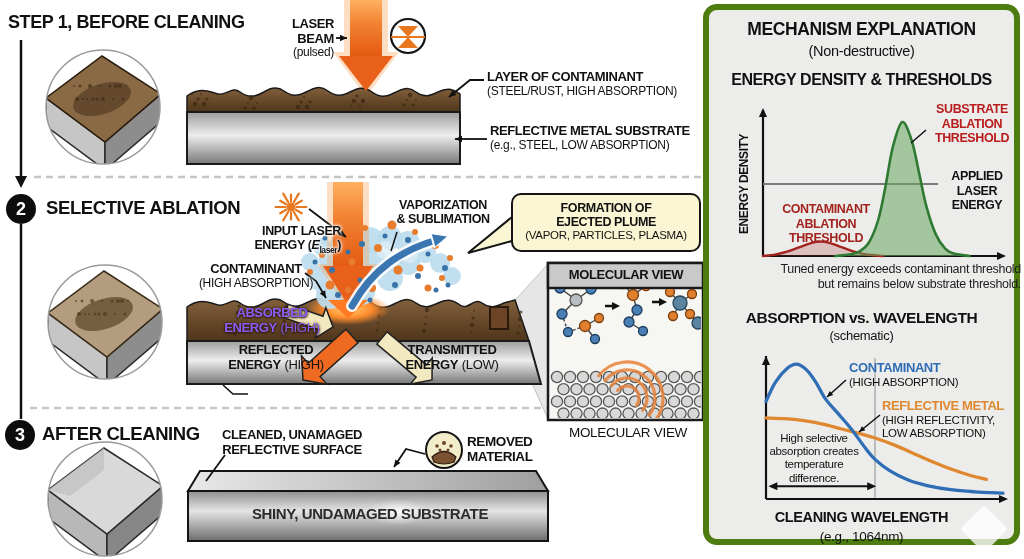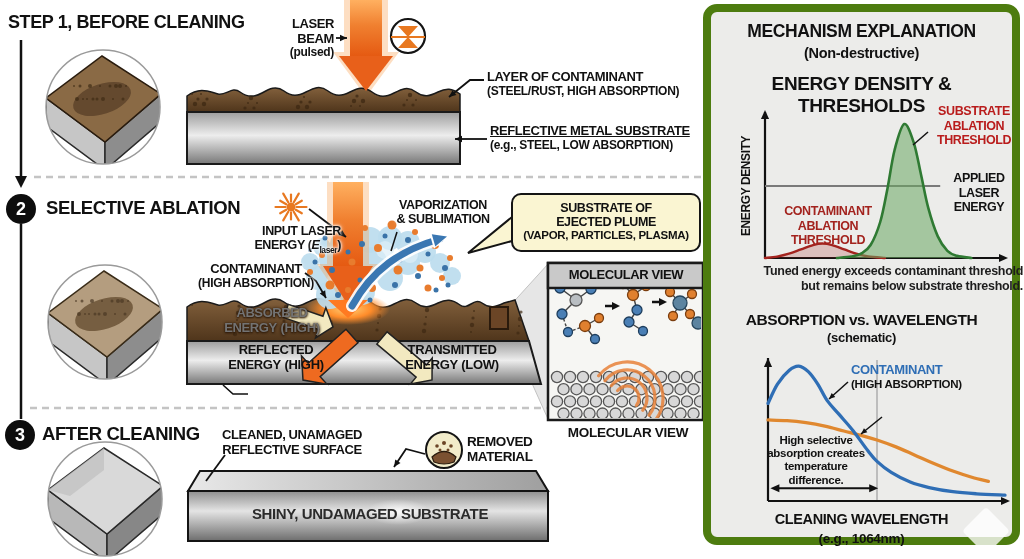--- a/index.html
+++ b/index.html
@@ -1,27 +1,27 @@
 <!DOCTYPE html>
 <html><head>
 <meta charset="utf-8">
 <style>
   html,body{margin:0;padding:0;background:#fff;}
   #stage{position:relative;width:1024px;height:559px;background:#fff;overflow:hidden;
          font-family:"Liberation Sans",sans-serif;color:#111;}
   svg{position:absolute;left:0;top:0;}
   .t{position:absolute;color:#111;line-height:1.12;}
   .b{font-weight:bold;letter-spacing:-0.4px;}
-  .n{font-weight:bold;letter-spacing:-0.3px;}
+  .n{font-weight:normal;letter-spacing:-0.3px;}
   .c{text-align:center;} .r{text-align:right;} .l{text-align:left;}
   .halo{text-shadow:0 0 3px #fff,0 0 5px #fff,0 0 2px #fff;}
   .badge{position:absolute;width:30px;height:30px;border-radius:50%;background:#0d0d0d;color:#fff;
          font-weight:bold;font-size:18px;line-height:30px;text-align:center;}
   #panel{position:absolute;left:703px;top:4px;width:317px;height:541px;background:#ececea;
-         border:8px solid #4d7c0f;border-radius:14px;box-sizing:border-box;}
+         border:6px solid #4d7c0f;border-radius:14px;box-sizing:border-box;}
   #panel .t{line-height:1.15;}
   .callout{position:absolute;left:511px;top:193px;width:190px;height:59px;background:#faf5d2;
            border:2px solid #141414;border-radius:10px;box-sizing:border-box;padding-top:6px;}
   .diamond{position:absolute;left:258px;top:502px;width:34px;height:34px;background:rgba(255,255,255,0.78);
            transform:rotate(45deg);border-radius:4px;}
   sub{font-size:8.5px;}
 </style>
 </head>
 <body>
 
@@ -488,51 +488,51 @@
   <div class="b" style="font-size:13px;">BEAM</div>
   <div class="n" style="font-size:12px;">(pulsed)</div>
 </div>
 
 <div class="t l" style="left:487px;top:70px;width:210px;">
   <div class="b" style="font-size:13px;">LAYER OF CONTAMINANT</div>
   <div class="n" style="font-size:12px;">(STEEL/RUST, HIGH ABSORPTION)</div>
 </div>
 
 <div class="t l" style="left:490px;top:124px;width:215px;">
-  <div class="b" style="font-size:13px;text-decoration:underline;">REFLECTIVE METAL SUBSTRATE</div>
+  <div class="b" style="font-size:13px;">REFLECTIVE METAL SUBSTRATE</div>
   <div class="n" style="font-size:12px;">(e.g., STEEL, LOW ABSORPTION)</div>
 </div>
 
 <div class="badge" style="left:6px;top:194px;">2</div>
 <div class="t l b" style="left:46px;top:196px;font-size:18.5px;line-height:1.25;">
   <div>SELECTIVE ABLATION</div>
 </div>
 
 <div class="t r halo" style="left:243px;top:224px;width:98px;">
   <div class="b" style="font-size:12.5px;">INPUT LASER</div>
   <div class="b" style="font-size:12.5px;"><span>ENERGY (</span><i>E</i><sub>laser</sub><span>)</span></div>
 </div>
 
 <div class="t c halo" style="left:388px;top:198px;width:110px;">
   <div class="b" style="font-size:12.5px;">VAPORIZATION</div>
   <div class="b" style="font-size:12.5px;">&amp; SUBLIMATION</div>
 </div>
 
 <div class="callout c">
-  <div class="b" style="font-size:12.5px;">SUBSTRATE OF</div>
+  <div class="b" style="font-size:12.5px;">FORMATION OF</div>
   <div class="b" style="font-size:12.5px;">EJECTED PLUME</div>
   <div class="n" style="font-size:11.5px;">(VAPOR, PARTICLES, PLASMA)</div>
 </div>
 
 <div class="t c halo" style="left:196px;top:262px;width:120px;">
   <div class="b" style="font-size:13px;">CONTAMINANT</div>
   <div class="n" style="font-size:12px;">(HIGH ABSORPTION)</div>
 </div>
 
-<div class="t c" style="left:220px;top:306px;width:104px;color:#737373;text-shadow:0 1px 2px #2a1708,0 0 3px #2a1708;">
+<div class="t c" style="left:220px;top:306px;width:104px;color:#8b5cf6;text-shadow:0 1px 2px #2a1708,0 0 3px #2a1708;">
   <div class="b" style="font-size:13px;">ABSORBED</div>
   <div style="font-size:13px;"><span class="b">ENERGY</span> <span class="n">(HIGH)</span></div>
 </div>
 
 <div class="t c" style="left:222px;top:343px;width:108px;">
   <div class="b" style="font-size:13px;">REFLECTED</div>
   <div style="font-size:13px;"><span class="b">ENERGY</span> <span class="n">(HIGH)</span></div>
 </div>
 
 <div class="t c" style="left:396px;top:343px;width:112px;">
@@ -555,21 +555,21 @@
 <div class="t l" style="left:467px;top:434px;width:90px;">
   <div class="b" style="font-size:13.5px;">REMOVED</div>
   <div class="b" style="font-size:13.5px;">MATERIAL</div>
 </div>
 
 <div class="t c b" style="left:200px;top:506px;width:340px;font-size:15px;color:#2b2b2b;">SHINY, UNDAMAGED SUBSTRATE</div>
 
 <div id="panel">
   <div class="t c b" style="left:0;top:9px;width:100%;font-size:17.5px;">MECHANISM EXPLANATION</div>
   <div class="t c n" style="left:0;top:33px;width:100%;font-size:14.5px;">(Non-destructive)</div>
-  <div class="t c b" style="left:0;top:61px;width:100%;font-size:19px;">ENERGY DENSITY &amp; THRESHOLDS</div>
+  <div class="t c b" style="left:0;top:61px;width:100%;font-size:16px;">ENERGY DENSITY &amp; THRESHOLDS</div>
 
   <svg id="c1svg" style="left:9px;top:88px;" width="300" height="172" viewBox="0 0 300 172">
     <g stroke="#111" stroke-width="2.2">
       <line x1="45" y1="12" x2="45" y2="158"></line>
       <line x1="45" y1="158" x2="284" y2="158"></line>
     </g>
     <g id="c1curves">
           <path d="M45,158C47,157.76 53,157.28 57,156.56C61,155.84 65,154.88 69,153.68C73,152.48000000000002 77,150.8 81,149.36C85,147.92000000000002 89.4,146 93,145.04C96.6,144.07999999999998 99.39999999999999,143.6 102.6,143.6C105.8,143.6 108.6,144.07999999999998 112.2,145.04C115.80000000000001,146 120.2,147.92000000000002 124.2,149.36C128.2,150.8 132.2,152.48000000000002 136.2,153.68C140.2,154.88 143.39999999999998,155.84 148.2,156.56C153,157.28 162.2,157.76 165,158L165,158L45,158Z" fill="rgba(163,35,30,0.22)" stroke="none"></path>
           <path d="M45,158C47,157.76 53,157.28 57,156.56C61,155.84 65,154.88 69,153.68C73,152.48000000000002 77,150.8 81,149.36C85,147.92000000000002 89.4,146 93,145.04C96.6,144.07999999999998 99.39999999999999,143.6 102.6,143.6C105.8,143.6 108.6,144.07999999999998 112.2,145.04C115.80000000000001,146 120.2,147.92000000000002 124.2,149.36C128.2,150.8 132.2,152.48000000000002 136.2,153.68C140.2,154.88 143.39999999999998,155.84 148.2,156.56C153,157.28 162.2,157.76 165,158" fill="none" stroke="#a3231e" stroke-width="2.4" stroke-linecap="round"></path>
           <line x1="45" y1="86" x2="220.2" y2="86" stroke="#7a7a7a" stroke-width="2"></line>
@@ -628,20 +628,25 @@
           <polyline points="162,67 141,84" fill="none" stroke="#111" stroke-width="1.5"></polyline>
           <polygon points="141,84 143.9646340068414,78.126249477082 147.36230444164843,82.32337177890243" fill="#111"></polygon>
         </g>
   </svg>
 
   <div class="t l" style="left:140px;top:350px;width:130px;line-height:1.2;">
     <div class="b" style="font-size:13px;color:#2f6eb5;">CONTAMINANT</div>
     <div class="n" style="font-size:11.5px;">(HIGH ABSORPTION)</div>
   </div>
 
+  <div class="t l" style="left:173px;top:388px;width:140px;line-height:1.2;">
+    <div class="b" style="font-size:13px;color:#e0882f;">REFLECTIVE METAL</div>
+    <div class="n" style="font-size:11.5px;">(HIGH REFLECTIVITY,</div>
+    <div class="n" style="font-size:11.5px;">LOW ABSORPTION)</div>
+  </div>
 
   <div class="t c n" style="left:55px;top:422px;width:100px;font-size:11.5px;line-height:1.15;">
     <div>High selective</div>
     <div>absorption creates</div>
     <div>temperature</div>
     <div>difference.</div>
   </div>
 
   <div class="t c b" style="left:0;top:499px;width:100%;font-size:14.5px;">CLEANING WAVELENGTH</div>
   <div class="t c n" style="left:0;top:519px;width:100%;font-size:13.5px;">(e.g., 1064nm)</div>

